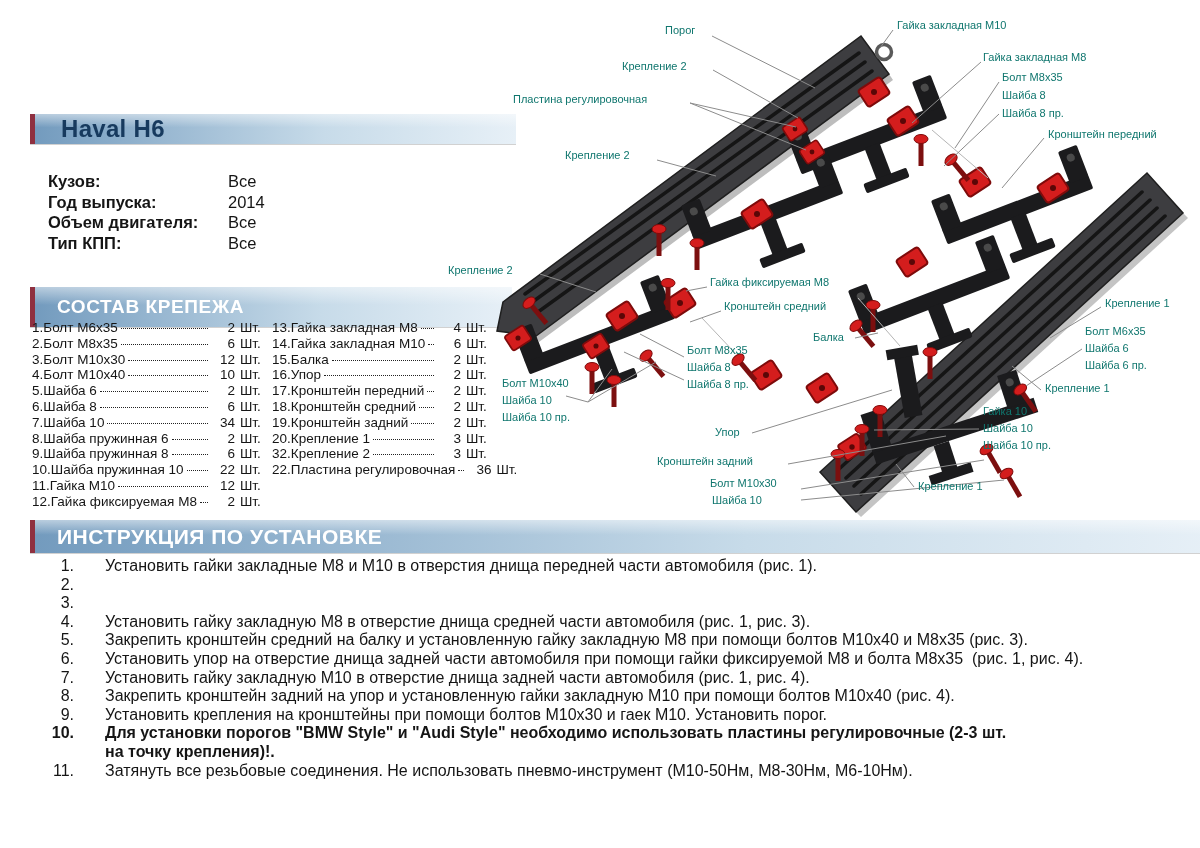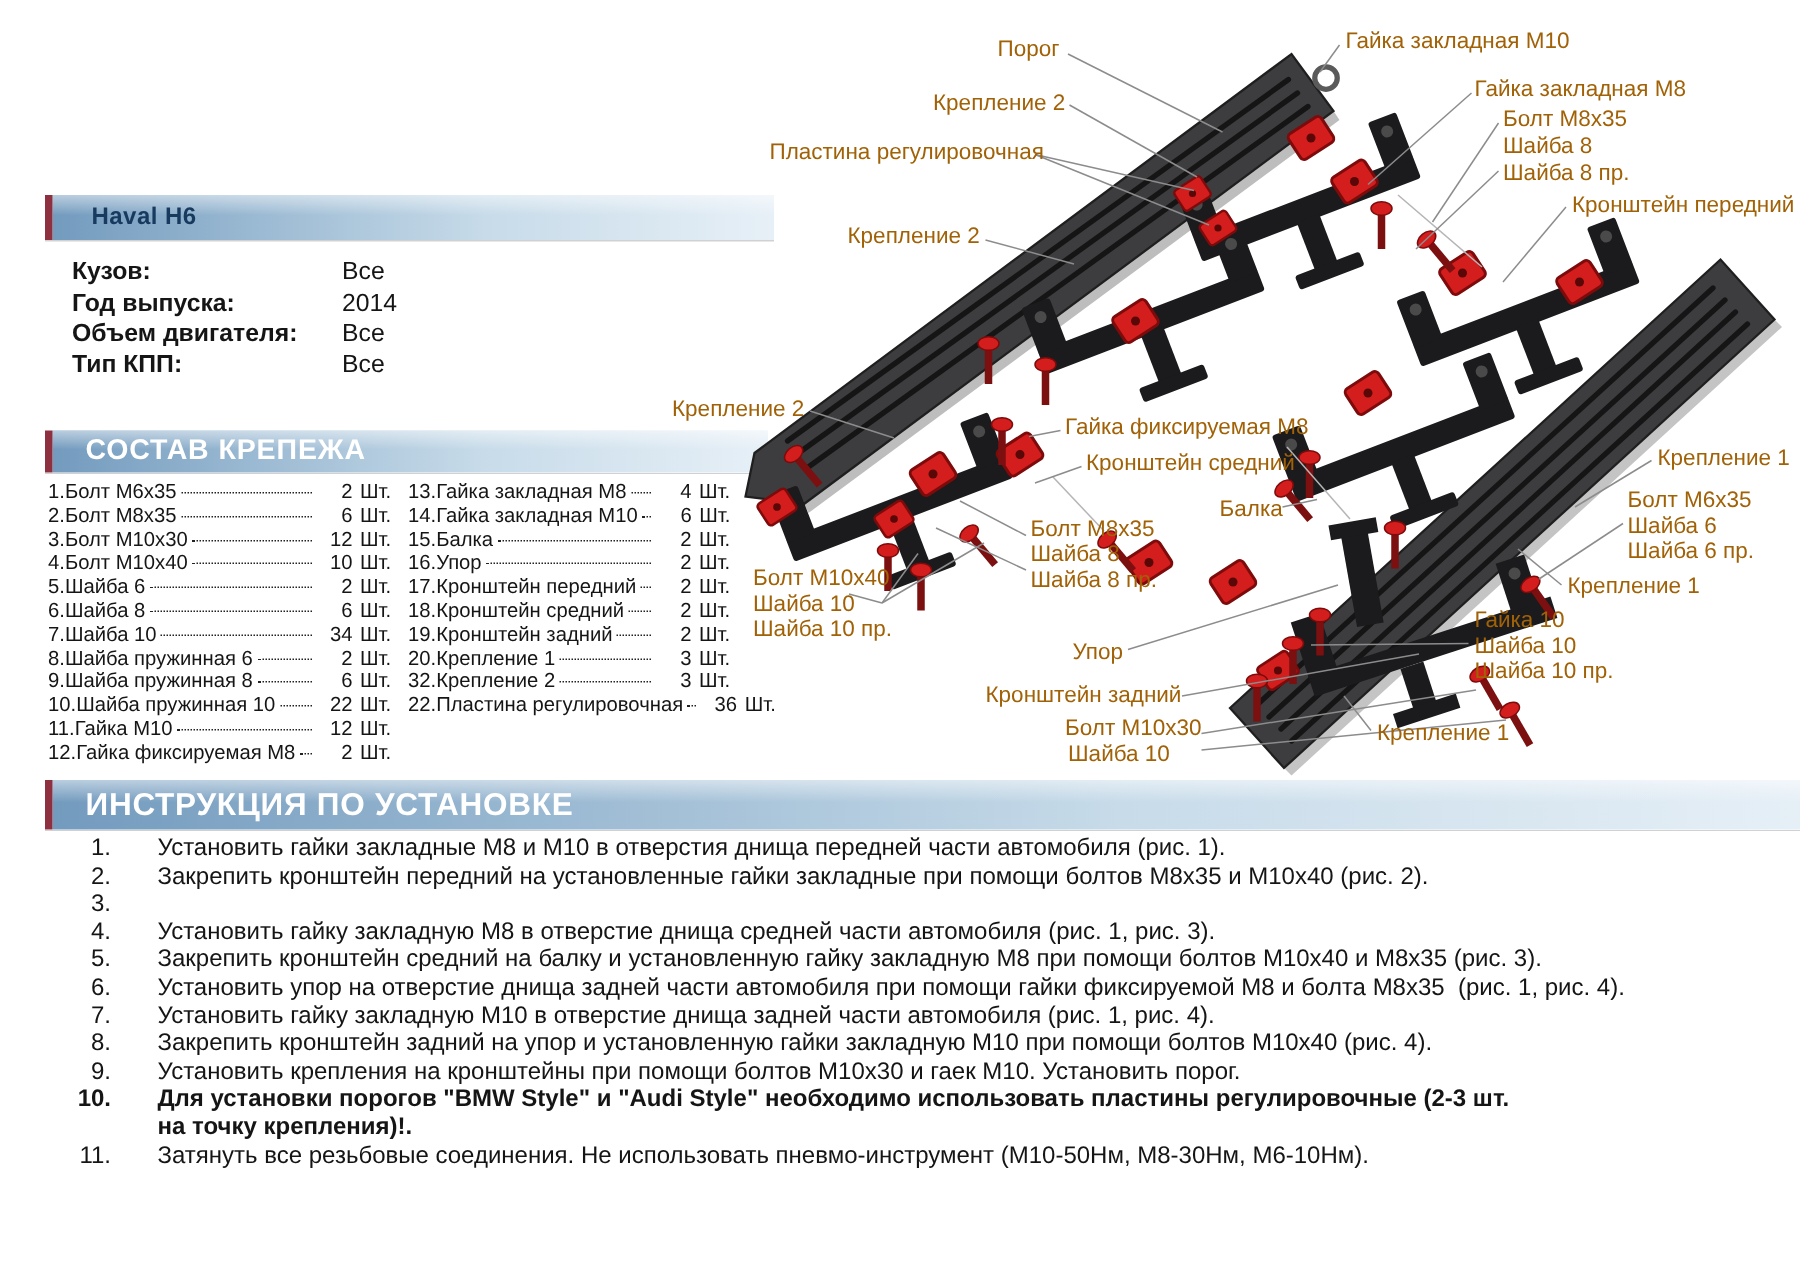--- a/index.html
+++ b/index.html
@@ -10,22 +10,22 @@
   
   .band{
     position:absolute;display:flex;align-items:center;
     border-left:5px solid #8f3040;
     background:
       linear-gradient(180deg, rgba(255,255,255,.50), rgba(255,255,255,0) 45%),
       linear-gradient(90deg, #739bbe 0%, #c7dbe9 60%, #e7f0f7 100%);
     box-shadow:0 1px 0 rgba(0,0,0,.18);
     font-weight:bold;white-space:nowrap;
   }
-  #band-model{left:30px;top:130px;width:455px;height:30px;font-size:16px;color:#173a5e;padding-left:26px;letter-spacing:.3px;}
-  #band-hardware{left:30px;top:287px;width:455px;height:28px;font-size:19px;color:#ffffff;padding-left:22px;letter-spacing:.6px;}
+  #band-model{left:30px;top:114px;width:455px;height:30px;font-size:24px;color:#173a5e;padding-left:26px;letter-spacing:.3px;}
+  #band-hardware{left:30px;top:287px;width:455px;height:40px;font-size:19px;color:#ffffff;padding-left:22px;letter-spacing:.6px;}
   #band-instructions{left:30px;top:520px;width:1163px;height:33px;font-size:21px;color:#ffffff;padding-left:22px;letter-spacing:.5px;}
 
   
   #specs{position:absolute;left:48px;top:171px;width:430px;font-size:16.5px;line-height:20.5px;}
   .specrow{display:flex;}
   .speclabel{font-weight:bold;width:180px;flex-shrink:0;}
 
   
   .pcol{position:absolute;top:320px;font-size:13.5px;line-height:15.8px;}
   #pcol-left{left:32px;width:234px;}
@@ -37,21 +37,21 @@
   .punit{width:26px;flex-shrink:0;}
 
   
   #steps{position:absolute;left:40px;top:557px;width:1130px;font-size:16px;line-height:18.6px;}
   .step{display:flex;}
   .snum{width:34px;text-align:right;margin-right:7px;flex-shrink:0;}
   .stext{white-space:pre-wrap;margin-left:24px;}
   .step.bold{font-weight:bold;}
 
   
-  .dlabel{position:absolute;font-size:15px;color:#a16207;white-space:nowrap;z-index:3;}
+  .dlabel{position:absolute;font-size:11px;color:#0f766e;white-space:nowrap;z-index:3;}
   #diagram-art{position:absolute;left:0;top:0;z-index:1;}
 </style>
 </head>
 <body>
 
 <svg id="diagram-art" width="1200" height="848" viewBox="0 0 1200 848">
   <defs>
     <g id="plate">
       <rect x="-13" y="-10" width="26" height="20" rx="3" fill="#d41d1d" stroke="#7e0b0b" stroke-width="2" transform="rotate(-33)"></rect>
       <circle r="3" fill="#5a0707"></circle>
@@ -412,21 +412,20 @@
     <span>ИНСТРУКЦИЯ ПО УСТАНОВКЕ</span>
   </div>
 
 <div id="steps">
   <div class="step">
       <span class="snum">1.</span>
       <span class="stext">Установить гайки закладные М8 и М10 в отверстия днища передней части автомобиля (рис. 1).</span>
     </div>
   <div class="step">
       <span class="snum">2.</span>
-      <span class="stext">Закрепить кронштейн передний на установленные гайки закладные при помощи болтов М8х35 и М10х40 (рис. 2).</span>
     </div>
   <div class="step">
       <span class="snum">3.</span>
     </div>
   <div class="step">
       <span class="snum">4.</span>
       <span class="stext">Установить гайку закладную М8 в отверстие днища средней части автомобиля (рис. 1, рис. 3).</span>
     </div>
   <div class="step">
       <span class="snum">5.</span>

